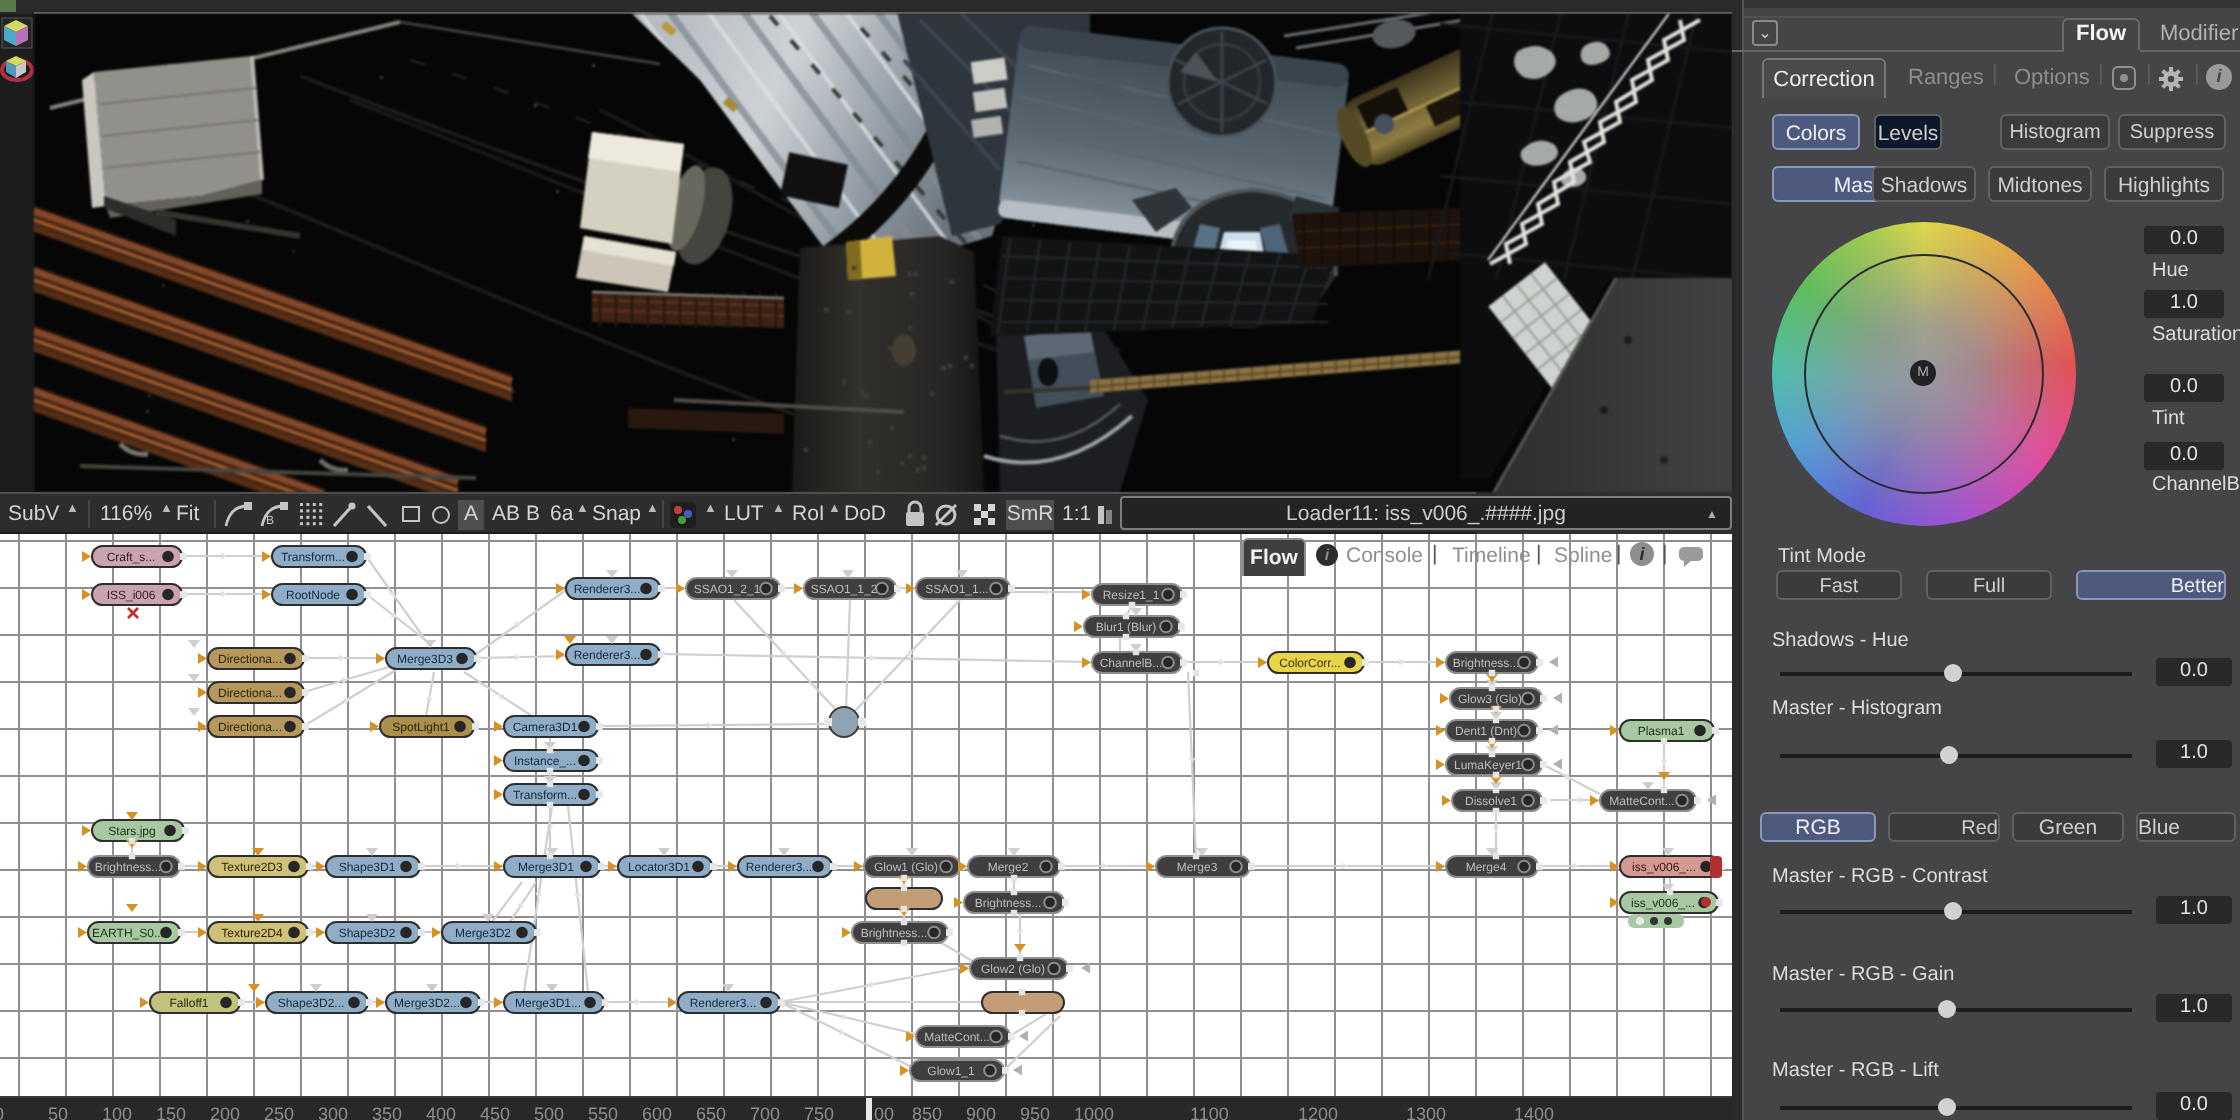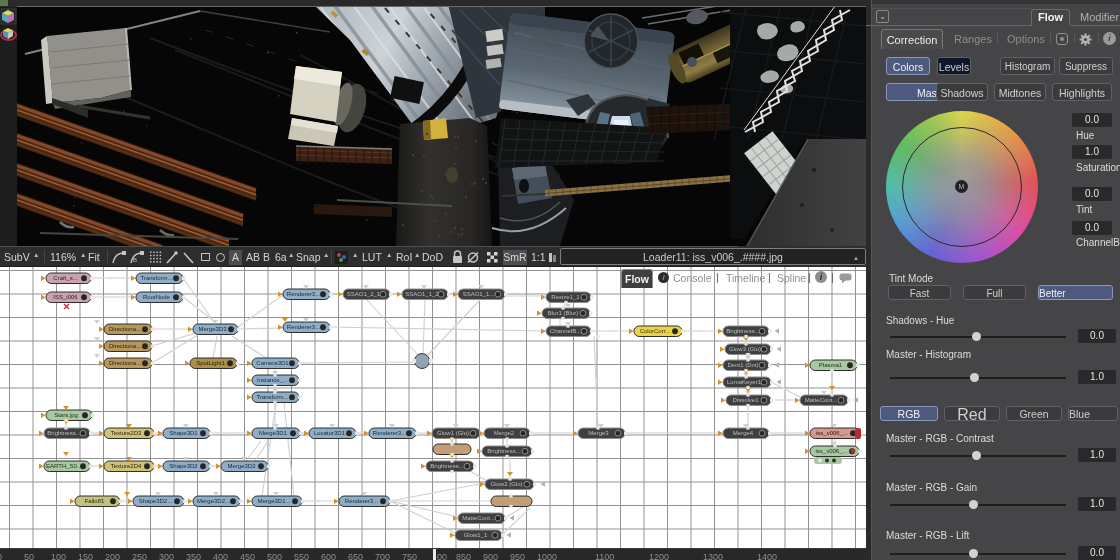--- a/index.html
+++ b/index.html
@@ -1029,31 +1029,31 @@
     <div style="position:absolute;left:210px;top:130px;color:#dcdcdc;font-size:10px">Hue</div>
     <div style="position:absolute;left:206px;top:145px;width:40px;height:14px;background:#29292c;border-radius:2px;color:#e4e4e4;font-size:10px;text-align:center;line-height:14px">1.0</div>
     <div style="position:absolute;left:210px;top:162px;color:#dcdcdc;font-size:10px">Saturation</div>
     <div style="position:absolute;left:206px;top:187px;width:40px;height:14px;background:#29292c;border-radius:2px;color:#e4e4e4;font-size:10px;text-align:center;line-height:14px">0.0</div>
     <div style="position:absolute;left:210px;top:204px;color:#dcdcdc;font-size:10px">Tint</div>
     <div style="position:absolute;left:206px;top:221px;width:40px;height:14px;background:#29292c;border-radius:2px;color:#e4e4e4;font-size:10px;text-align:center;line-height:14px">0.0</div>
     <div style="position:absolute;left:210px;top:237px;color:#dcdcdc;font-size:10px">ChannelB</div>
     <div style="position:absolute;left:23px;top:273px;color:#dcdcdc;font-size:10px">Tint Mode</div>
     <div style="position:absolute;left:22px;top:285px;width:63px;height:15px;background:#3b3b3e;border:1px solid #606065;border-radius:3px;color:#cfcfcf;font-size:10px;text-align:center;line-height:15px">Fast</div>
     <div style="position:absolute;left:97px;top:285px;width:63px;height:15px;background:#3b3b3e;border:1px solid #606065;border-radius:3px;color:#cfcfcf;font-size:10px;text-align:center;line-height:15px">Full</div>
-    <div style="position:absolute;left:172px;top:285px;width:75px;height:15px;background:#4d5a7e;border:1px solid #8a97b8;border-radius:3px;color:#eef0f6;font-size:10px;text-align:left;line-height:15px">Better</div>
+    <div style="position:absolute;left:172px;top:285px;width:75px;height:15px;background:#4d5a7e;border:1px solid #8a97b8;border-radius:3px;color:#eef0f6;font-size:10px;text-align:right;line-height:15px">Better</div>
     <div style="position:absolute;left:20px;top:315px;color:#dcdcdc;font-size:10px">Shadows - Hue</div>
     <div style="position:absolute;left:24px;top:336px;width:176px;height:2px;background:#1e1e1e"></div>
     <div style="position:absolute;left:106px;top:332px;width:9px;height:9px;border-radius:50%;background:#d2d2d2"></div>
     <div style="position:absolute;left:212px;top:329px;width:38px;height:14px;background:#29292c;border-radius:2px;color:#e4e4e4;font-size:10px;text-align:center;line-height:14px">0.0</div>
     <div style="position:absolute;left:20px;top:349px;color:#dcdcdc;font-size:10px">Master - Histogram</div>
     <div style="position:absolute;left:24px;top:377px;width:176px;height:2px;background:#1e1e1e"></div>
     <div style="position:absolute;left:104px;top:373px;width:9px;height:9px;border-radius:50%;background:#d2d2d2"></div>
     <div style="position:absolute;left:212px;top:370px;width:38px;height:14px;background:#29292c;border-radius:2px;color:#e4e4e4;font-size:10px;text-align:center;line-height:14px">1.0</div>
     <div style="position:absolute;left:14px;top:406px;width:58px;height:15px;background:#4d5a7e;border:1px solid #8a97b8;border-radius:3px;color:#eef0f6;font-size:10.5px;text-align:center;line-height:15px">RGB</div>
-    <div style="position:absolute;left:78px;top:406px;width:56px;height:15px;background:#3b3b3e;border:1px solid #606065;border-radius:3px;color:#cfcfcf;font-size:16px;text-align:center;line-height:15px">Red</div>
+    <div style="position:absolute;left:78px;top:406px;width:56px;height:15px;background:#3b3b3e;border:1px solid #606065;border-radius:3px;color:#cfcfcf;font-size:10px;text-align:right;line-height:15px">Red</div>
     <div style="position:absolute;left:140px;top:406px;width:56px;height:15px;background:#3b3b3e;border:1px solid #606065;border-radius:3px;color:#cfcfcf;font-size:10.5px;text-align:center;line-height:15px">Green</div>
     <div style="position:absolute;left:202px;top:406px;width:50px;height:15px;background:#3b3b3e;border:1px solid #606065;border-radius:3px;color:#cfcfcf;font-size:10.5px;line-height:15px">Blue</div>
     <div style="position:absolute;left:20px;top:433px;color:#dcdcdc;font-size:10px">Master - RGB - Contrast</div>
     <div style="position:absolute;left:24px;top:455px;width:176px;height:2px;background:#1e1e1e"></div>
     <div style="position:absolute;left:106px;top:451px;width:9px;height:9px;border-radius:50%;background:#d2d2d2"></div>
     <div style="position:absolute;left:212px;top:448px;width:38px;height:14px;background:#29292c;border-radius:2px;color:#e4e4e4;font-size:10px;text-align:center;line-height:14px">1.0</div>
     <div style="position:absolute;left:20px;top:482px;color:#dcdcdc;font-size:10px">Master - RGB - Gain</div>
     <div style="position:absolute;left:24px;top:504px;width:176px;height:2px;background:#1e1e1e"></div>
     <div style="position:absolute;left:103px;top:500px;width:9px;height:9px;border-radius:50%;background:#d2d2d2"></div>
     <div style="position:absolute;left:212px;top:497px;width:38px;height:14px;background:#29292c;border-radius:2px;color:#e4e4e4;font-size:10px;text-align:center;line-height:14px">1.0</div>

